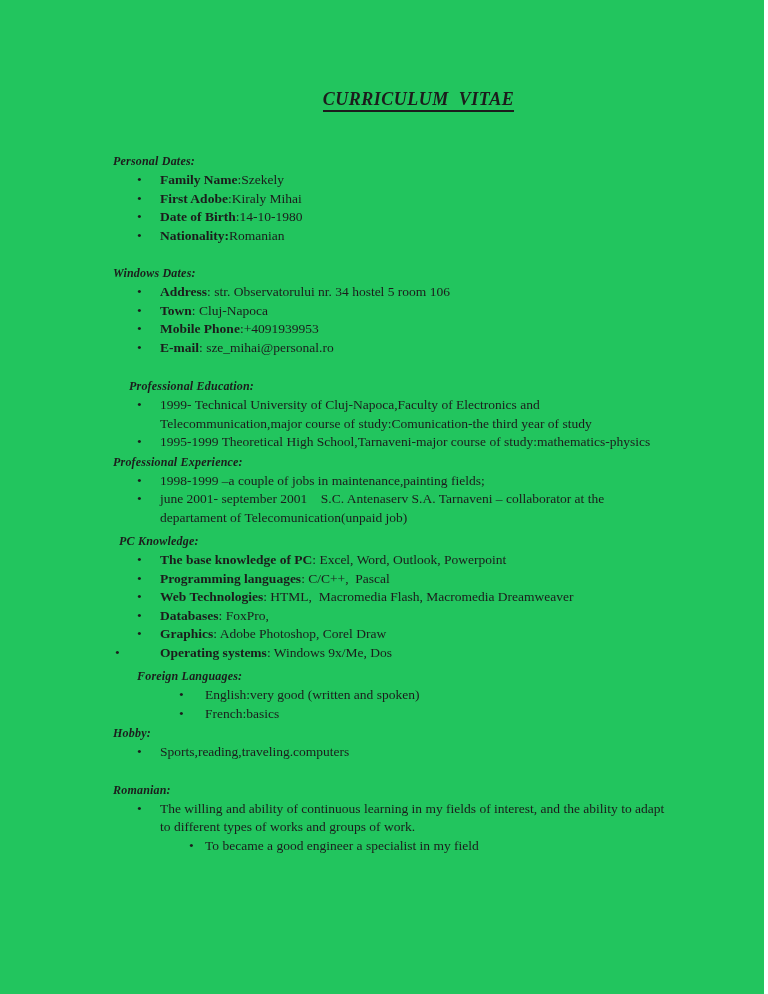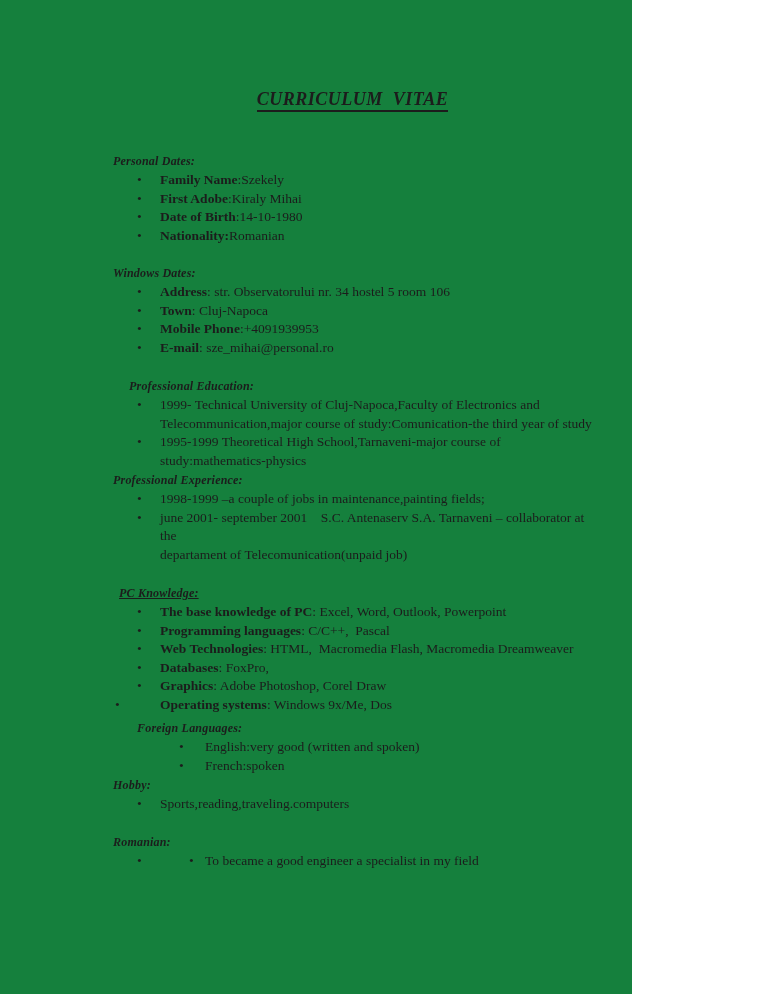--- a/index.html
+++ b/index.html
@@ -3,23 +3,23 @@
 <meta charset="utf-8">
 <style>
   html,body { margin:0; padding:0; background:#ffffff; }
   body {
     width:768px; height:994px;
     font-family:"Liberation Serif","DejaVu Serif",serif;
     color:#1c1c1c;
   }
   .page {
     box-sizing:border-box;
-    width:632px; height:994px;
+    width:764px; height:994px;
     padding:88px 40px 8px 113px;
-    background:#15803d;
+    background:#22c55e;
     overflow:hidden;
   }
   .title {
     margin:0 0 41px 0;
     font-size:18px; line-height:22px;
     font-weight:bold; font-style:italic;
     text-align:center;
     letter-spacing:0.5px;
   }
   .title-text {
@@ -28,21 +28,21 @@
     white-space:pre-wrap;
   }
   .heading {
     margin:0;
     font-size:12px; line-height:20px;
     font-weight:bold; font-style:italic;
     letter-spacing:0.2px;
   }
   .mt-blank  { margin-top:18px; }  
   .mt-blank2 { margin-top:19px;margin-left:16px; }
-  .mt-half   { margin-top:19px;text-decoration:underline; }
+  .mt-half   { margin-top:4px; }
   .mt-tiny   { margin-top:4px;margin-left:24px;  }
   .indent-sm { padding-left:6px; }
   .list {
     margin:0; padding:0; list-style:none;
     font-size:13.5px; line-height:18.5px;
   }
   .li { position:relative; padding-left:47px; }
   .li .marker { position:absolute; left:24px; top:0; }
   .li.outdent .marker { left:2px; }
   .li.deep   { padding-left:92px; }
@@ -107,32 +107,33 @@
       <li class="li"><span class="marker">•</span><span class="txt"><b class="lbl">Databases</b><span class="rest">: FoxPro,</span></span></li>
       <li class="li"><span class="marker">•</span><span class="txt"><b class="lbl">Graphics</b><span class="rest">: Adobe Photoshop, Corel Draw</span></span></li>
       <li class="li outdent"><span class="marker">•</span><span class="txt"><b class="lbl">Operating systems</b><span class="rest">: Windows 9x/Me, Dos</span></span></li>
     </ul>
   </section>
 
   <section>
     <h2 class="heading mt-tiny">Foreign Languages:</h2>
     <ul class="list">
       <li class="li deep"><span class="marker">•</span><span class="txt">English:very good (written and spoken)</span></li>
-      <li class="li deep"><span class="marker">•</span><span class="txt">French:spoken</span></li>
+      <li class="li deep"><span class="marker">•</span><span class="txt">French:basics</span></li>
     </ul>
   </section>
 
   <section>
     <h2 class="heading">Hobby:</h2>
     <ul class="list">
       <li class="li"><span class="marker">•</span><span class="txt">Sports,reading,traveling.computers</span></li>
     </ul>
   </section>
 
   <section>
     <h2 class="heading mt-blank">Romanian:</h2>
     <ul class="list">
-      <li class="li"><span class="marker">•</span></li>
+      <li class="li"><span class="marker">•</span><span class="txt">The willing and ability of continuous learning in my fields of interest, and the ability to adapt
+to different types of works and groups of work.</span></li>
       <li class="li nested"><span class="marker">•</span><span class="txt">To became a good engineer a specialist in my field</span></li>
     </ul>
   </section>
 
 </div>
 
 </body></html>

